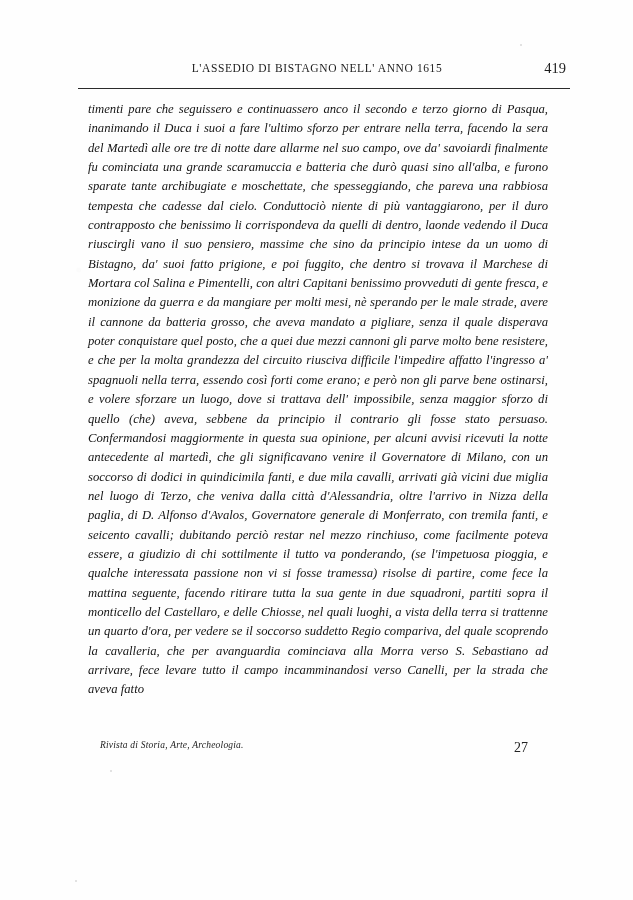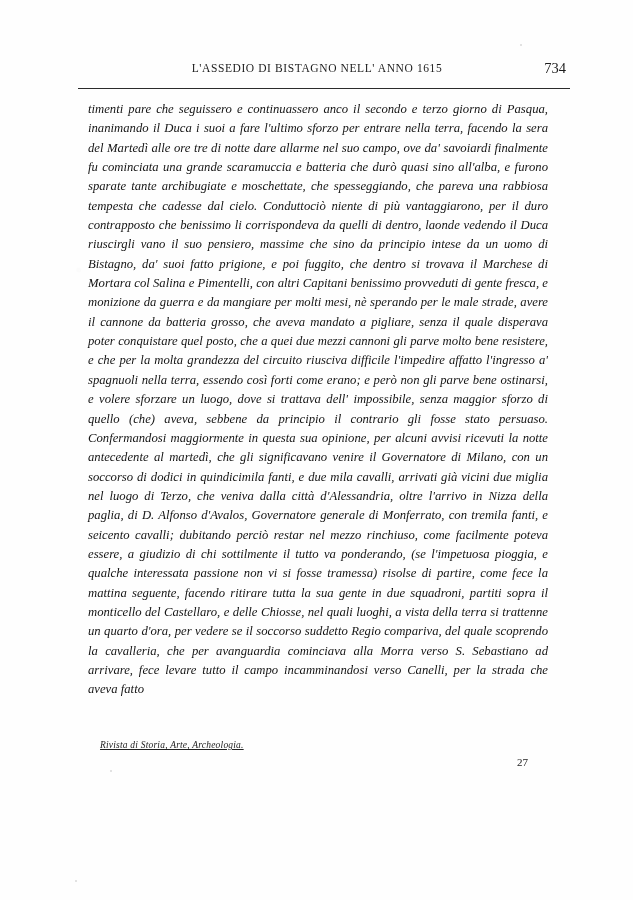--- a/index.html
+++ b/index.html
@@ -94,49 +94,47 @@
     height: 20px;
   }
   .imprint {
     position: absolute;
     left: 12px;
     top: 0;
     font-style: italic;
     font-size: 9.5px;
     letter-spacing: 0.2px;
     color: #222;
-    text-decoration: underline;
   }
   .signature {
     position: absolute;
     right: 42px;
     top: 0;
-    font-size: 11px;
+    font-size: 14px;
     color: #222;
-    margin-top: 16px;
   }
   
   .speck {
     position: absolute;
     background: rgba(0,0,0,0.15);
     border-radius: 50%;
     width: 2px;
     height: 2px;
   }
 </style>
 </head>
 <body>
 
 <div class="page">
 
   <div class="scan-area">
 
     <div class="header">
       <div class="running-head">L'ASSEDIO DI BISTAGNO NELL' ANNO 1615</div>
-      <div class="folio">734</div>
+      <div class="folio">419</div>
       <div class="rule"></div>
     </div>
 
     <div class="body-text">
       <p class="first">timenti pare che seguissero e continuassero anco il secondo e terzo giorno di Pasqua, inanimando il Duca i suoi a fare l'ultimo sforzo per entrare nella terra, facendo la sera del Martedì alle ore tre di notte dare allarme nel suo campo, ove da' savoiardi finalmente fu cominciata una grande scaramuccia e batteria che durò quasi sino all'alba, e furono sparate tante archibugiate e moschettate, che spesseggiando, che pareva una rabbiosa tempesta che cadesse dal cielo. Conduttociò niente di più vantaggiarono, per il duro contrapposto che benissimo li corrispondeva da quelli di dentro, laonde vedendo il Duca riuscirgli vano il suo pensiero, massime che sino da principio intese da un uomo di Bistagno, da' suoi fatto prigione, e poi fuggito, che dentro si trovava il Marchese di Mortara col Salina e Pimentelli, con altri Capitani benissimo provveduti di gente fresca, e monizione da guerra e da mangiare per molti mesi, nè sperando per le male strade, avere il cannone da batteria grosso, che aveva mandato a pigliare, senza il quale disperava poter conquistare quel posto, che a quei due mezzi cannoni gli parve molto bene resistere, e che per la molta grandezza del circuito riusciva difficile l'impedire affatto l'ingresso a' spagnuoli nella terra, essendo così forti come erano; e però non gli parve bene ostinarsi, e volere sforzare un luogo, dove si trattava dell' impossibile, senza maggior sforzo di quello (che) aveva, sebbene da principio il contrario gli fosse stato persuaso. Confermandosi maggiormente in questa sua opinione, per alcuni avvisi ricevuti la notte antecedente al martedì, che gli significavano venire il Governatore di Milano, con un soccorso di dodici in quindicimila fanti, e due mila cavalli, arrivati già vicini due miglia nel luogo di Terzo, che veniva dalla città d'Alessandria, oltre l'arrivo in Nizza della paglia, di D. Alfonso d'Avalos, Governatore generale di Monferrato, con tremila fanti, e seicento cavalli; dubitando perciò restar nel mezzo rinchiuso, come facilmente poteva essere, a giudizio di chi sottilmente il tutto va ponderando, (se l'impetuosa pioggia, e qualche interessata passione non vi si fosse tramessa) risolse di partire, come fece la mattina seguente, facendo ritirare tutta la sua gente in due squadroni, partiti sopra il monticello del Castellaro, e delle Chiosse, nel quali luoghi, a vista della terra si trattenne un quarto d'ora, per vedere se il soccorso suddetto Regio compariva, del quale scoprendo la cavalleria, che per avanguardia cominciava alla Morra verso S. Sebastiano ad arrivare, fece levare tutto il campo incamminandosi verso Canelli, per la strada che aveva fatto</p>
     </div>
 
     <div class="footer">
       <div class="imprint">Rivista di Storia, Arte, Archeologia.</div>
       <div class="signature">27</div>

